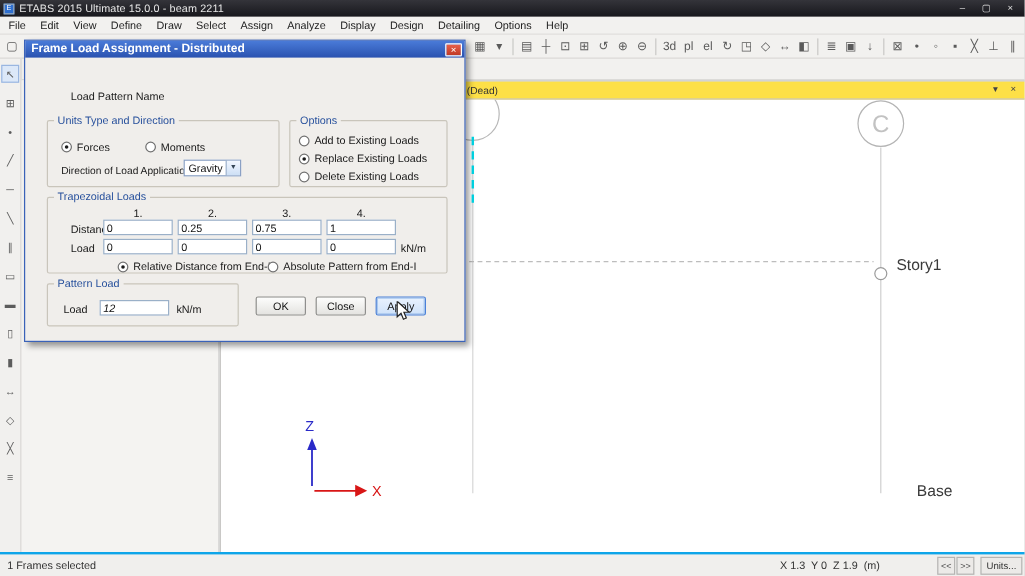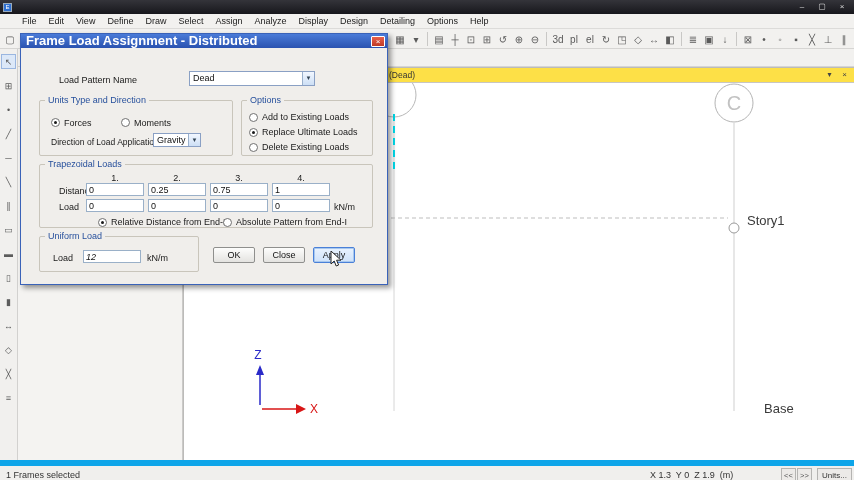--- a/index.html
+++ b/index.html
@@ -8,21 +8,21 @@
   #app{position:relative;width:854px;height:480px;background:#fff;overflow:hidden;font-size:9px;color:#222}
 
   
   .titlebar{position:absolute;left:0;top:0;width:854px;height:14px;background:linear-gradient(#34343a,#17171c);color:#e6e6e6;display:flex;align-items:center}
   .app-icon{width:9px;height:9px;background:#2e6fd0;border:1px solid #9ab;color:#fff;font-size:6px;line-height:7px;text-align:center;margin:0 4px 0 3px}
   .titlebar .title{font-size:9px;letter-spacing:.1px}
   .win-controls{position:absolute;right:2px;top:0;height:14px;display:flex}
   .win-btn{width:20px;height:14px;text-align:center;line-height:13px;font-size:8px;color:#ddd}
 
   
-  .menubar{position:absolute;left:0;top:14px;width:854px;height:15px;background:#f2f1ef;border-bottom:1px solid #dcdbd9;display:flex;align-items:center;padding-left:16px}
+  .menubar{position:absolute;left:0;top:14px;width:854px;height:15px;background:#f2f1ef;border-bottom:1px solid #dcdbd9;display:flex;align-items:center;padding-left:1px}
   .menu-item{padding:0 6px;font-size:9px;color:#1c1c1c;line-height:15px}
 
   
   .toolbar1{position:absolute;left:0;top:29px;width:854px;height:20px;background:#f2f1ef;border-bottom:1px solid #d6d5d3}
   .toolbar2{position:absolute;left:18px;top:49px;right:0;height:18px;background:#f2f1ef;border-bottom:1px solid #d6d5d3}
   .tb-strip{position:absolute;top:2px;display:flex;align-items:center}
   .tb-icon{width:16px;height:16px;line-height:15px;text-align:center;font-size:10px;color:#5a5a5a;border:1px solid transparent}
   .tb-sep{width:1px;height:14px;background:#c9c8c6;margin:0 3px}
 
   
@@ -34,29 +34,29 @@
   .explorer{position:absolute;left:18px;top:67px;width:165px;bottom:20px;background:#f4f3f1;border-right:1px solid #cbcac8}
 
   
   .view-window{position:absolute;left:183px;top:67px;right:0;bottom:20px;background:#fff;border-left:1px solid #bcbbb9;border-top:1px solid #bcbbb9}
   .view-tabbar{position:absolute;left:0;top:0;right:0;height:15px;background:#fde047;border-bottom:1px solid #c8c6c2}
   .view-tab-label{position:absolute;left:205px;top:2px;font-size:8.5px;color:#333}
   .view-tab-btn{position:absolute;top:1px;width:13px;height:13px;text-align:center;line-height:12px;font-size:8px;color:#444}
   .view-canvas{position:absolute;left:0;top:15px;right:0;bottom:0;overflow:hidden}
 
   
-  .statusbar{position:absolute;left:0;top:460px;width:854px;height:20px;background:#f0efed;border-top:6px solid #0ea5e9}
+  .statusbar{position:absolute;left:0;top:460px;width:854px;height:20px;background:#f0efed;border-top:2px solid #0ea5e9}
   .status-msg{position:absolute;left:6px;top:0;line-height:19px;font-size:9px;color:#333}
   .status-coords{position:absolute;left:650px;top:0;line-height:19px;font-size:9px;color:#333;white-space:pre}
   .status-btn{position:absolute;top:2px;width:15px;height:15px;border:1px solid #b5b4b2;background:#eceae8;text-align:center;line-height:13px;font-size:7.5px;color:#555}
   .units-box{position:absolute;left:817px;top:2px;width:35px;height:15px;border:1px solid #b5b4b2;background:#eceae8;text-align:center;line-height:13px;font-size:8px;color:#333}
 
   
   .dialog{position:absolute;left:20px;top:33px;width:368px;height:252px;background:#f0eeeb;border:1px solid #3a62b8;box-shadow:3px 3px 5px rgba(0,0,0,.4);z-index:10}
-  .dialog-title{position:absolute;left:0;top:0;right:0;height:14px;background:linear-gradient(#4a7bd8,#2a52b0);color:#fff;font-weight:bold;font-size:13px;line-height:14px;padding-left:5px}
+  .dialog-title{position:absolute;left:0;top:0;right:0;height:14px;background:linear-gradient(#4a7bd8,#2a52b0);color:#fff;font-weight:bold;font-size:10px;line-height:14px;padding-left:5px}
   .dialog-close{position:absolute;right:2px;top:1.5px;width:14px;height:11px;background:linear-gradient(#e8604a,#c03a26);border:1px solid #fff;border-radius:1px;color:#fff;text-align:center;line-height:9px;font-size:8px}
   .dlabel{position:absolute;font-size:9px;color:#1a1a1a;white-space:nowrap}
   .group{position:absolute;border:1px solid #c9c5bb;border-radius:2px}
   .group-label{position:absolute;font-size:9px;color:#27509c;background:#f0eeeb;padding:0 3px;white-space:nowrap}
   .combo{position:absolute;background:#fff;border:1px solid #8aa0c4;font-size:9px;color:#111}
   .combo .val{position:absolute;left:3px;top:1px;line-height:11px;white-space:nowrap}
   .combo .arrow{position:absolute;right:0;top:0;bottom:0;width:12px;background:linear-gradient(#f2f7ff,#cddff5);border-left:1px solid #9ab0cc;text-align:center;font-size:6px;line-height:12px;color:#345}
   .radio{position:absolute;width:9px;height:9px;border:1px solid #707070;border-radius:50%;background:#fff}
   .radio.on::after{content:"";position:absolute;left:2px;top:2px;width:3px;height:3px;border-radius:50%;background:#1a1a1a}
   .field{position:absolute;height:13px;border:1px solid #9ab0c8;background:#fff;font-family:inherit;font-size:9px;color:#111;padding:0 2px}
@@ -67,20 +67,21 @@
   .cursor{position:absolute;left:330px;top:251px;z-index:30;pointer-events:none}
   svg text{font-family:"Liberation Sans",sans-serif}
 </style>
 </head>
 <body>
 
 <div id="app">
 
   <div class="titlebar">
     <span class="app-icon">E</span>
+    <span class="title">ETABS 2015 Ultimate 15.0.0 - beam 2211</span>
     <span class="win-controls">
       <span class="win-btn">–</span>
       <span class="win-btn">▢</span>
       <span class="win-btn">×</span>
     </span>
   </div>
 
   <div class="menubar">
       <span class="menu-item">File</span>
       <span class="menu-item">Edit</span>
@@ -205,43 +206,39 @@
     <span class="status-btn" style="left:781px">&lt;&lt;</span>
     <span class="status-btn" style="left:797px">&gt;&gt;</span>
     <span class="units-box">Units...</span>
   </div>
 
   <div class="dialog">
     <div class="dialog-title">Frame Load Assignment - Distributed</div>
     <span class="dialog-close">×</span>
 
     <span class="dlabel" style="left:38px;top:41px">Load Pattern Name</span>
-    <div class="combo" style="left:168px;top:37px;width:126px;height:15px">
-      <span class="val">Dead</span>
-      <span class="arrow">▼</span>
-    </div>
 
     <div class="group" style="left:18px;top:66px;width:194px;height:56px"></div>
     <span class="group-label" style="left:24px;top:61px">Units Type and Direction</span>
     <span class="radio on" style="left:30px;top:84px"></span>
     <span class="dlabel" style="left:43px;top:84px">Forces</span>
     <span class="radio" style="left:100px;top:84px"></span>
     <span class="dlabel" style="left:113px;top:84px">Moments</span>
     <span class="dlabel" style="left:30px;top:103px;font-size:8.5px">Direction of Load Application</span>
     <div class="combo" style="left:132px;top:99px;width:48px;height:14px">
       <span class="val">Gravity</span>
       <span class="arrow">▼</span>
     </div>
 
     <div class="group" style="left:220px;top:66px;width:132px;height:56px"></div>
     <span class="group-label" style="left:226px;top:61px">Options</span>
     <span class="radio" style="left:228px;top:79px"></span>
     <span class="dlabel" style="left:241px;top:78px">Add to Existing Loads</span>
     <span class="radio on" style="left:228px;top:94px"></span>
-    <span class="dlabel" style="left:241px;top:93px">Replace Ultimate Loads</span>
+    <span class="dlabel" style="left:241px;top:93px">Replace Existing Loads</span>
     <span class="radio" style="left:228px;top:109px"></span>
     <span class="dlabel" style="left:241px;top:108px">Delete Existing Loads</span>
 
     <div class="group" style="left:18px;top:130px;width:334px;height:64px"></div>
     <span class="group-label" style="left:24px;top:125px">Trapezoidal Loads</span>
     <span class="col-h" style="left:65px;top:139px">1.</span>
     <span class="col-h" style="left:127px;top:139px">2.</span>
     <span class="col-h" style="left:189px;top:139px">3.</span>
     <span class="col-h" style="left:251px;top:139px">4.</span>
 
@@ -257,21 +254,21 @@
     <input class="field" style="left: 189px; top: 165px; width: 58px;" value="0">
     <input class="field" style="left: 251px; top: 165px; width: 58px;" value="0">
     <span class="dlabel" style="left:313px;top:168px">kN/m</span>
 
     <span class="radio on" style="left:77px;top:184px"></span>
     <span class="dlabel" style="left:90px;top:183px">Relative Distance from End-I</span>
     <span class="radio" style="left:202px;top:184px"></span>
     <span class="dlabel" style="left:215px;top:183px">Absolute Pattern from End-I</span>
 
     <div class="group" style="left:18px;top:202px;width:160px;height:36px"></div>
-    <span class="group-label" style="left:24px;top:197px">Uniform Load</span>
+    <span class="group-label" style="left:24px;top:197px">Pattern Load</span>
     <span class="dlabel" style="left:32px;top:219px">Load</span>
     <input class="field" style="left: 62px; top: 216px; width: 58px; font-style: italic;" value="12">
     <span class="dlabel" style="left:126px;top:219px">kN/m</span>
 
     <span class="btn" style="left:192px;top:213px">OK</span>
     <span class="btn" style="left:242px;top:213px">Close</span>
     <span class="btn focused" style="left:292px;top:213px">Apply</span>
   </div>
 
   <div class="cursor">

